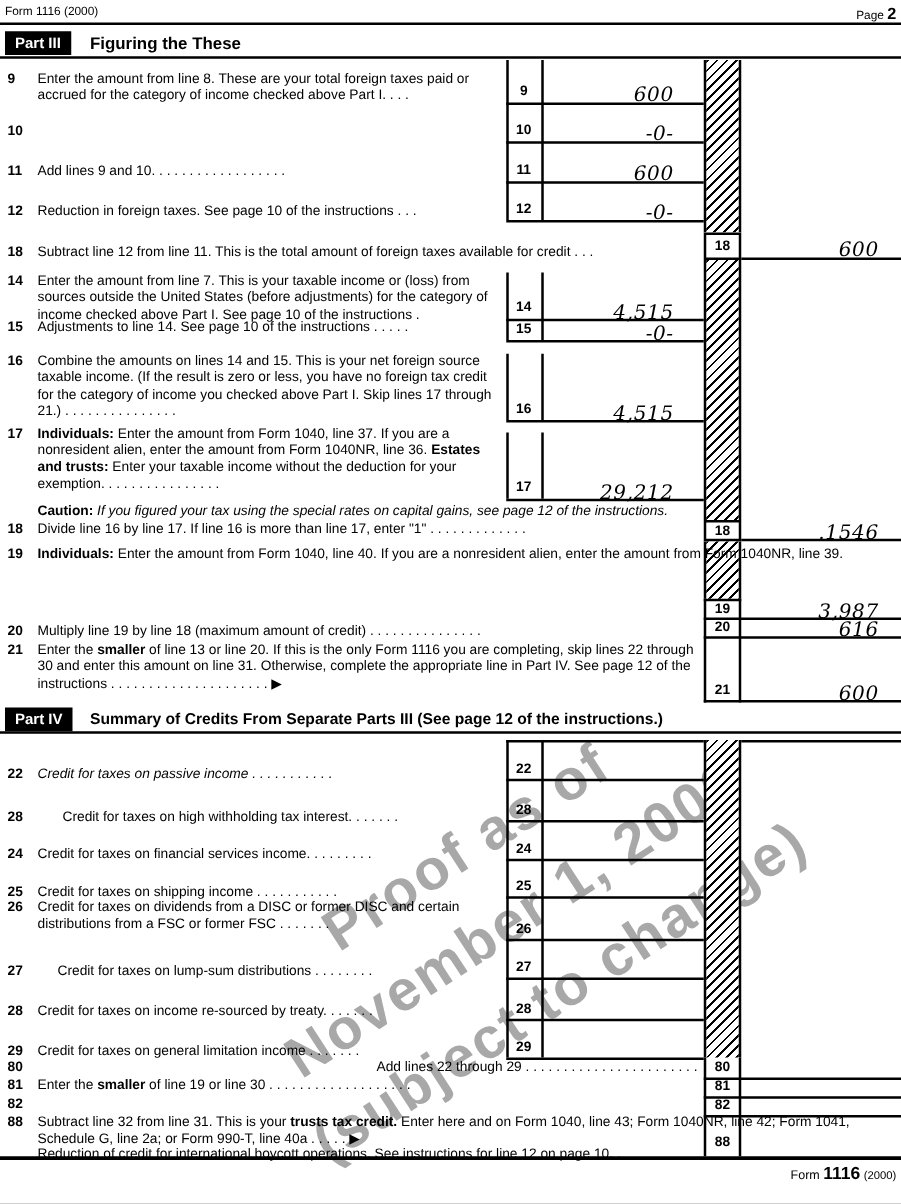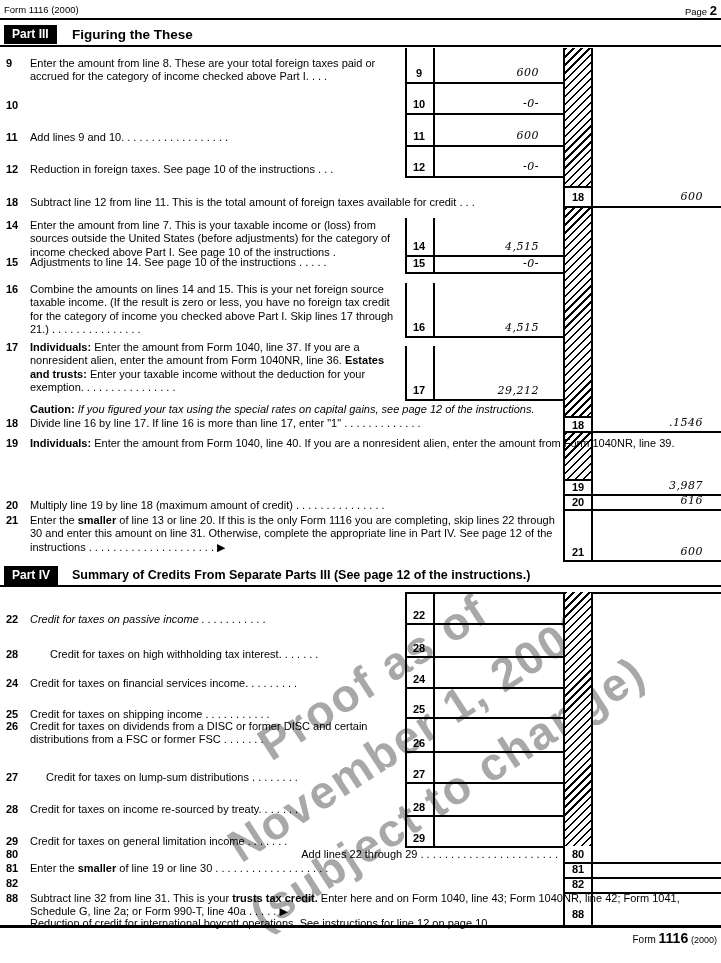--- a/index.html
+++ b/index.html
@@ -11,21 +11,21 @@
          border-left:2px solid #000;border-right:2px solid #000;z-index:2;
          background:repeating-linear-gradient(135deg,#000 0 1.6px,#fff 1.6px 5.6px);}
   .num{position:absolute;left:6px;width:20px;font-weight:700;font-size:11px;z-index:4;}
   .lbl{position:absolute;left:30px;font-size:11px;line-height:13.4px;z-index:4;}
   .w1{width:374px;} .w2{width:528px;} .w3{width:678px;}
   .bnum{position:absolute;left:405px;width:28px;text-align:center;font-weight:700;font-size:11px;z-index:4;}
   .rnum{position:absolute;left:563px;width:30px;text-align:center;font-weight:700;font-size:11px;z-index:4;}
   .rbox{position:absolute;left:563px;width:30px;border:2px solid #000;box-sizing:border-box;
         background:#fff;display:flex;align-items:center;justify-content:center;
         font-weight:700;font-size:11px;z-index:3;}
-  .val{position:absolute;font-family:"DejaVu Serif",serif;font-style:italic;font-size:11px;
+  .val{position:absolute;font-family:"DejaVu Serif",serif;font-style:italic;font-size:16px;
        text-align:right;letter-spacing:.5px;z-index:4;}
   .vm{left:433px;width:106px;} .vr{left:595px;width:108px;}
   .b{font-weight:700;} .i{font-style:italic;}
   .badge{position:absolute;left:4px;background:#000;color:#fff;font-weight:700;font-size:12px;
          padding:2px 8px 3px;z-index:4;}
   .ptitle{position:absolute;left:72px;font-weight:700;font-size:13.5px;z-index:4;}
   .hdr{position:absolute;font-size:9.5px;z-index:4;}
   .wm{position:absolute;left:140px;top:553px;width:540px;height:364px;z-index:1;
       display:flex;flex-direction:column;justify-content:center;text-align:center;
       transform:rotate(-33deg);font-weight:700;font-size:46px;letter-spacing:2px;

